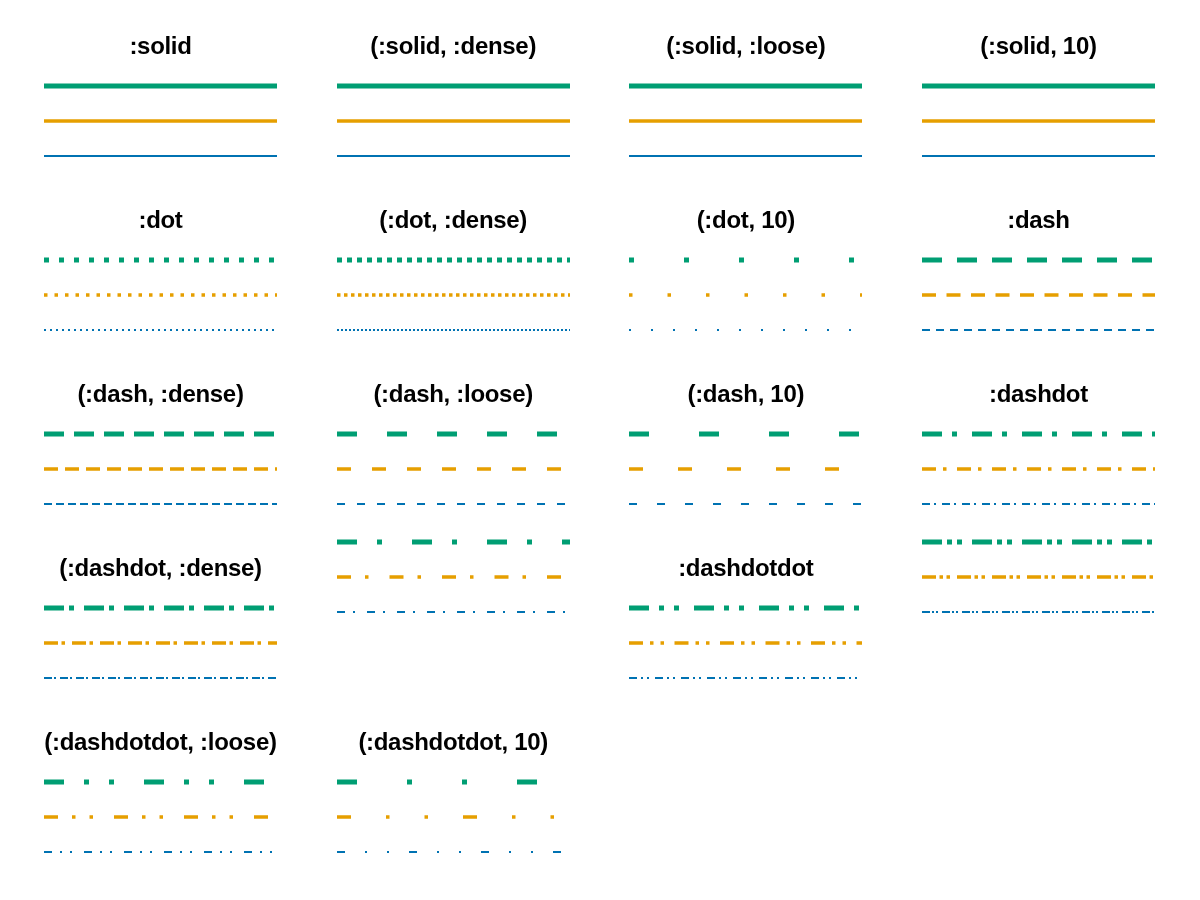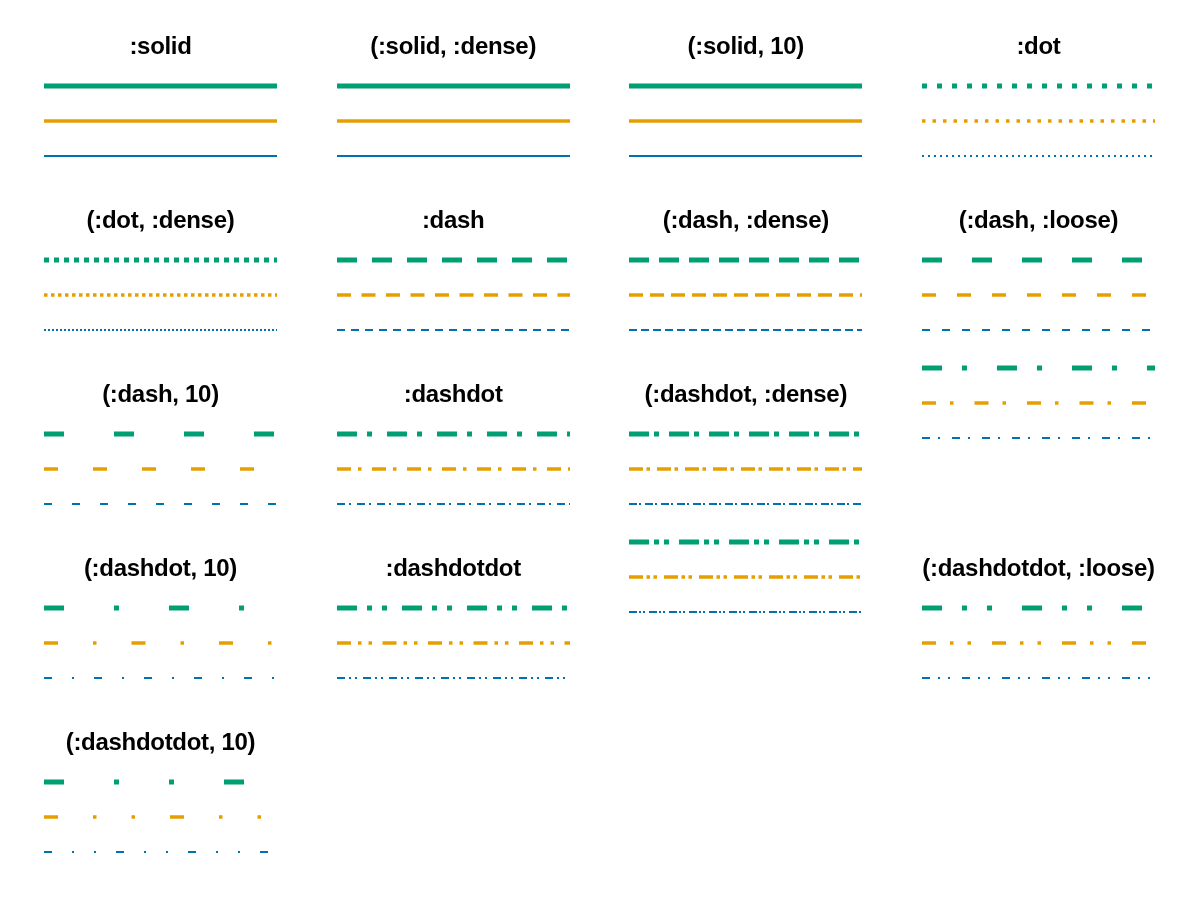--- a/index.html
+++ b/index.html
@@ -70,20 +70,28 @@
 
     <div class="panel">
       <div class="panel-title">(:solid, :dense)</div>
       <svg class="panel-lines" viewBox="0 0 233 108">
         <line x1="0" y1="20" x2="233" y2="20" stroke="#009E73" stroke-width="5" stroke-linecap="butt"></line>
         <line x1="0" y1="55" x2="233" y2="55" stroke="#E69F00" stroke-width="3.5" stroke-linecap="butt"></line>
         <line x1="0" y1="90" x2="233" y2="90" stroke="#0072B2" stroke-width="2" stroke-linecap="butt"></line>
       </svg>
     </div>
 
+    <div class="panel">
+      <div class="panel-title">(:solid, :loose)</div>
+      <svg class="panel-lines" viewBox="0 0 233 108">
+        <line x1="0" y1="20" x2="233" y2="20" stroke="#009E73" stroke-width="5" stroke-linecap="butt"></line>
+        <line x1="0" y1="55" x2="233" y2="55" stroke="#E69F00" stroke-width="3.5" stroke-linecap="butt"></line>
+        <line x1="0" y1="90" x2="233" y2="90" stroke="#0072B2" stroke-width="2" stroke-linecap="butt"></line>
+      </svg>
+    </div>
 
     <div class="panel">
       <div class="panel-title">(:solid, 10)</div>
       <svg class="panel-lines" viewBox="0 0 233 108">
         <line x1="0" y1="20" x2="233" y2="20" stroke="#009E73" stroke-width="5" stroke-linecap="butt"></line>
         <line x1="0" y1="55" x2="233" y2="55" stroke="#E69F00" stroke-width="3.5" stroke-linecap="butt"></line>
         <line x1="0" y1="90" x2="233" y2="90" stroke="#0072B2" stroke-width="2" stroke-linecap="butt"></line>
       </svg>
     </div>
 
@@ -99,20 +107,28 @@
     <div class="panel">
       <div class="panel-title">(:dot, :dense)</div>
       <svg class="panel-lines" viewBox="0 0 233 108">
         <line x1="0" y1="20" x2="233" y2="20" stroke="#009E73" stroke-width="5" stroke-linecap="butt" stroke-dasharray="5 5"></line>
         <line x1="0" y1="55" x2="233" y2="55" stroke="#E69F00" stroke-width="3.5" stroke-linecap="butt" stroke-dasharray="3.5 3.5"></line>
         <line x1="0" y1="90" x2="233" y2="90" stroke="#0072B2" stroke-width="2" stroke-linecap="butt" stroke-dasharray="2 2"></line>
       </svg>
     </div>
 
 
+    <div class="panel">
+      <div class="panel-title">(:dot, 10)</div>
+      <svg class="panel-lines" viewBox="0 0 233 108">
+        <line x1="0" y1="20" x2="233" y2="20" stroke="#009E73" stroke-width="5" stroke-linecap="butt" stroke-dasharray="5 50"></line>
+        <line x1="0" y1="55" x2="233" y2="55" stroke="#E69F00" stroke-width="3.5" stroke-linecap="butt" stroke-dasharray="3.5 35"></line>
+        <line x1="0" y1="90" x2="233" y2="90" stroke="#0072B2" stroke-width="2" stroke-linecap="butt" stroke-dasharray="2 20"></line>
+      </svg>
+    </div>
 
     <div class="panel">
       <div class="panel-title">:dash</div>
       <svg class="panel-lines" viewBox="0 0 233 108">
         <line x1="0" y1="20" x2="233" y2="20" stroke="#009E73" stroke-width="5" stroke-linecap="butt" stroke-dasharray="20 15"></line>
         <line x1="0" y1="55" x2="233" y2="55" stroke="#E69F00" stroke-width="3.5" stroke-linecap="butt" stroke-dasharray="14 10.5"></line>
         <line x1="0" y1="90" x2="233" y2="90" stroke="#0072B2" stroke-width="2" stroke-linecap="butt" stroke-dasharray="8 6"></line>
       </svg>
     </div>
 
@@ -162,28 +178,20 @@
     </div>
 
     <div class="panel">
       <svg class="panel-lines" viewBox="0 0 233 108">
         <line x1="0" y1="20" x2="233" y2="20" stroke="#009E73" stroke-width="5" stroke-linecap="butt" stroke-dasharray="20 20 5 30"></line>
         <line x1="0" y1="55" x2="233" y2="55" stroke="#E69F00" stroke-width="3.5" stroke-linecap="butt" stroke-dasharray="14 14 3.5 21"></line>
         <line x1="0" y1="90" x2="233" y2="90" stroke="#0072B2" stroke-width="2" stroke-linecap="butt" stroke-dasharray="8 8 2 12"></line>
       </svg>
     </div>
 
-    <div class="panel">
-      <div class="panel-title">(:dashdot, 10)</div>
-      <svg class="panel-lines" viewBox="0 0 233 108">
-        <line x1="0" y1="20" x2="233" y2="20" stroke="#009E73" stroke-width="5" stroke-linecap="butt" stroke-dasharray="20 50 5 50"></line>
-        <line x1="0" y1="55" x2="233" y2="55" stroke="#E69F00" stroke-width="3.5" stroke-linecap="butt" stroke-dasharray="14 35 3.5 35"></line>
-        <line x1="0" y1="90" x2="233" y2="90" stroke="#0072B2" stroke-width="2" stroke-linecap="butt" stroke-dasharray="8 20 2 20"></line>
-      </svg>
-    </div>
 
     <div class="panel">
       <div class="panel-title">:dashdotdot</div>
       <svg class="panel-lines" viewBox="0 0 233 108">
         <line x1="0" y1="20" x2="233" y2="20" stroke="#009E73" stroke-width="5" stroke-linecap="butt" stroke-dasharray="20 10 5 10 5 15"></line>
         <line x1="0" y1="55" x2="233" y2="55" stroke="#E69F00" stroke-width="3.5" stroke-linecap="butt" stroke-dasharray="14 7 3.5 7 3.5 10.5"></line>
         <line x1="0" y1="90" x2="233" y2="90" stroke="#0072B2" stroke-width="2" stroke-linecap="butt" stroke-dasharray="8 4 2 4 2 6"></line>
       </svg>
     </div>
 

